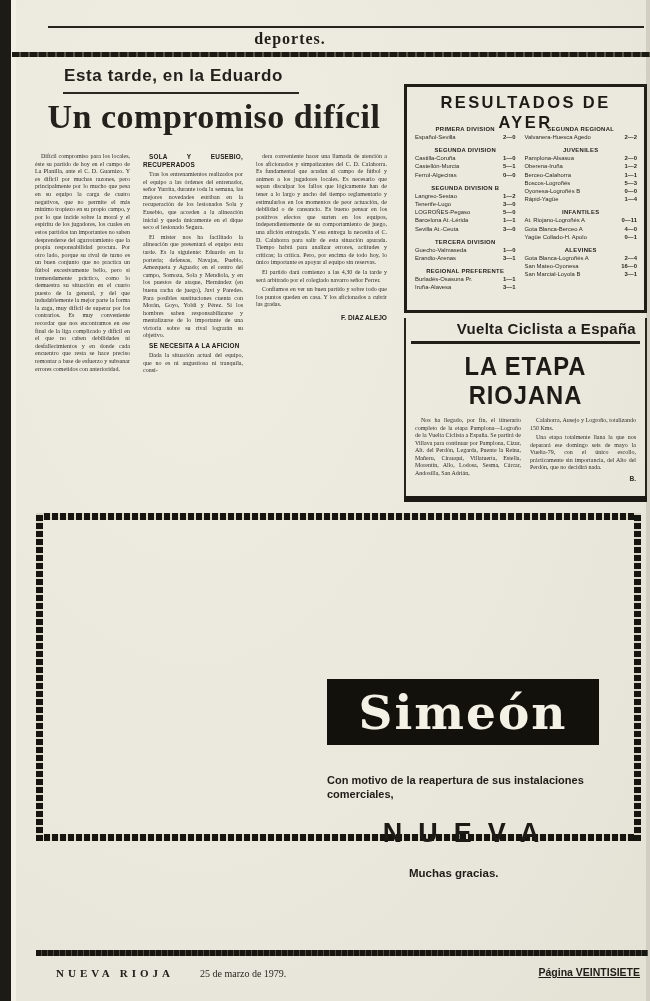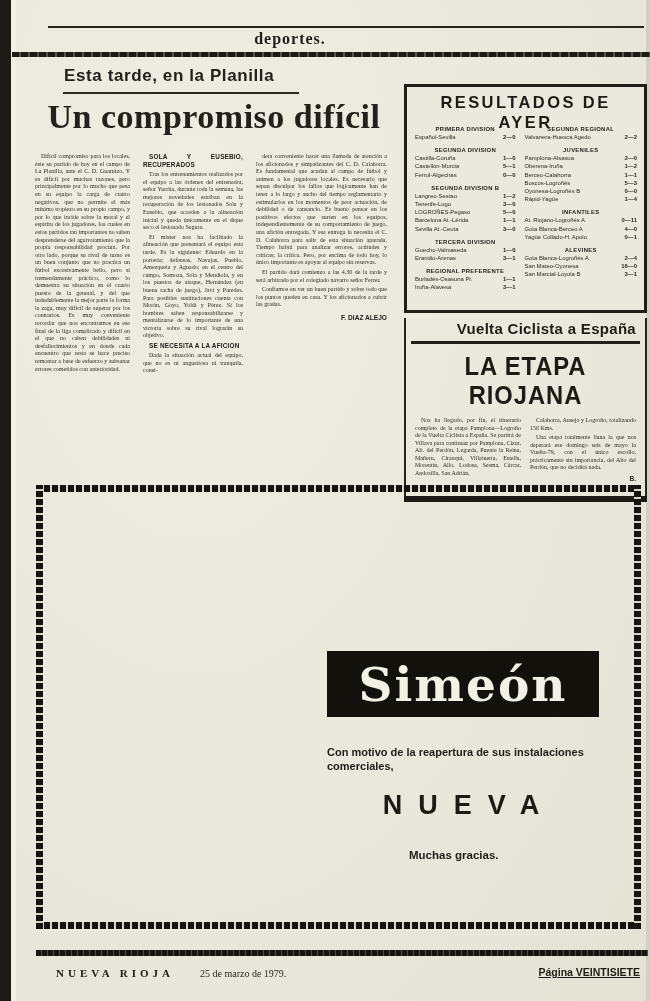--- a/index.html
+++ b/index.html
@@ -54,37 +54,37 @@
   .vuelta-rule{margin:4px 5px 0;height:3px;background:#211f18;}
   .vuelta-headline{margin-top:8px;text-align:center;font:bold 25px "Liberation Sans",sans-serif;
       color:#1d1b15;letter-spacing:1px;transform:scaleX(.95);}
   .vuelta-cols{margin:7px 9px 0;display:flex;gap:9px;}
   .vuelta-col{flex:1;font:6px/7.5px "Liberation Serif",serif;color:#2e2c26;text-align:justify;}
   .vuelta-col p{margin:0 0 2px;text-indent:6px;}
   .vuelta-byline{font:bold 6.6px "Liberation Sans",sans-serif;text-align:right;margin-top:3px;}
   .vuelta-bottom{position:absolute;left:-2px;right:-2px;bottom:0;height:6px;background:#1c1a14;}
 
   
-  .ad-box{position:absolute;left:36px;top:485px;width:605px;height:444px;box-sizing:border-box;}
+  .ad-box{position:absolute;left:36px;top:513px;width:605px;height:328px;box-sizing:border-box;}
   .ad-bt,.ad-bb{position:absolute;left:0;right:0;height:7px;
       background:repeating-linear-gradient(90deg,#15140e 0 6px,#d9d5c7 6px 8px);}
   .ad-bt{top:0;} .ad-bb{bottom:0;}
   .ad-bl,.ad-br{position:absolute;top:0;bottom:0;width:7px;
       background:repeating-linear-gradient(0deg,#15140e 0 6px,#d9d5c7 6px 8px);}
   .ad-bl{left:0;} .ad-br{right:0;}
   .ad-content{position:absolute;right:26px;top:166px;width:288px;}
   .ad-logo{width:272px;height:66px;background:#12110c;color:#f3f0e6;display:flex;
       align-items:center;justify-content:center;font:bold 47px "DejaVu Serif",serif;
       letter-spacing:2px;}
   .ad-intro{margin-top:28px;width:272px;font:bold 11px/14px "Liberation Sans",sans-serif;color:#1f1d17;}
   .ad-saluda{margin-top:17px;width:272px;text-align:center;font:bold 27px "Liberation Sans",sans-serif;
       letter-spacing:16px;text-indent:12px;color:#1c1a14;}
   .ad-body{margin-top:17px;width:288px;font:bold 11px/15px "Liberation Sans",sans-serif;
       text-align:justify;color:#1f1d17;}
-  .ad-thanks{margin-top:28px;margin-left:62px;font:bold 11.5px "Liberation Sans",sans-serif;color:#1f1d17;padding-left:20px;}
+  .ad-thanks{margin-top:18px;margin-left:62px;font:bold 11.5px "Liberation Sans",sans-serif;color:#1f1d17;padding-left:20px;}
 
   
   .rule-footer{position:absolute;left:36px;right:2px;top:950px;height:6px;
       background:repeating-linear-gradient(90deg,#16150f 0 5px,#4e4b41 5px 6px);}
   .footer-paper{position:absolute;left:56px;top:967px;font:bold 11px "Liberation Serif",serif;
       letter-spacing:4px;color:#22201a;}
   .footer-date{position:absolute;left:200px;top:968px;font:10px "Liberation Serif",serif;color:#2a2822;}
   .footer-page{position:absolute;right:10px;top:966px;font:bold 10.5px "Liberation Sans",sans-serif;color:#1f1d17;text-decoration:underline;}
 </style>
 </head>
@@ -92,21 +92,21 @@
 
 <div class="page">
   <div class="edge-left"></div>
   <div class="edge-left-gap"></div>
   <div class="edge-right"></div>
 
   <div class="rule-top"></div>
   <div class="section-label">deportes.</div>
   <div class="rule-thick"></div>
 
-  <div class="kicker">Esta tarde, en la Planilla</div>
+  <div class="kicker">Esta tarde, en la Eduardo</div>
   <div class="kicker-rule"></div>
   <div class="headline">Un compromiso difícil</div>
 
   <div class="cols">
     <div class="col col1">
       <p>Difícil compromiso para los locales, éste su partido de hoy en el campo de La Planilla, ante el C. D. Guarnizo. Y es difícil por muchas razones, pero principalmente por lo mucho que pesa en su equipo la carga de cuatro negativos, que no permite el más mínimo tropiezo en su propio campo, y por lo que incide sobre la moral y el espíritu de los jugadores, los cuales en estos partidos tan importantes no saben desprenderse del agarrotamiento que la propia responsabilidad procura. Por otro lado, porque su rival de turno es un buen conjunto que no practica un fútbol excesivamente bello, pero sí tremendamente práctico, como lo demuestra su situación en el cuarto puesto de la general, y del que indudablemente la mejor parte la forma la zaga, muy difícil de superar por los contrarios. Es muy conveniente recordar que nos encontramos en ese final de la liga complicado y difícil en el que no caben debilidades ni desfallecimientos y en donde cada encuentro que resta se hace preciso remontar a base de esfuerzo y subsanar errores cometidos con anterioridad.</p>
     </div>
     <div class="col col2">
       <p class="subhead">SOLA Y EUSEBIO, RECUPERADOS</p>
       <p>Tras los entrenamientos realizados por el equipo a las órdenes del entrenador, señor Yurrita, durante toda la semana, las mejores novedades estriban en la recuperación de los lesionados Sola y Eusebio, que acceden a la alineación inicial y queda únicamente en el dique seco el lesionado Segura.</p>

